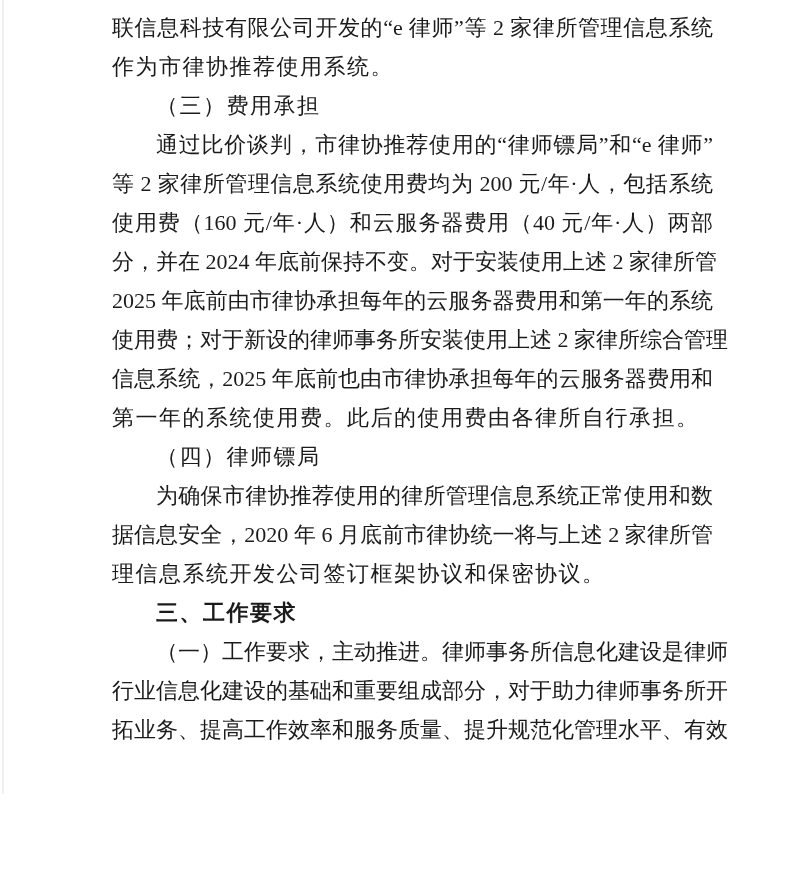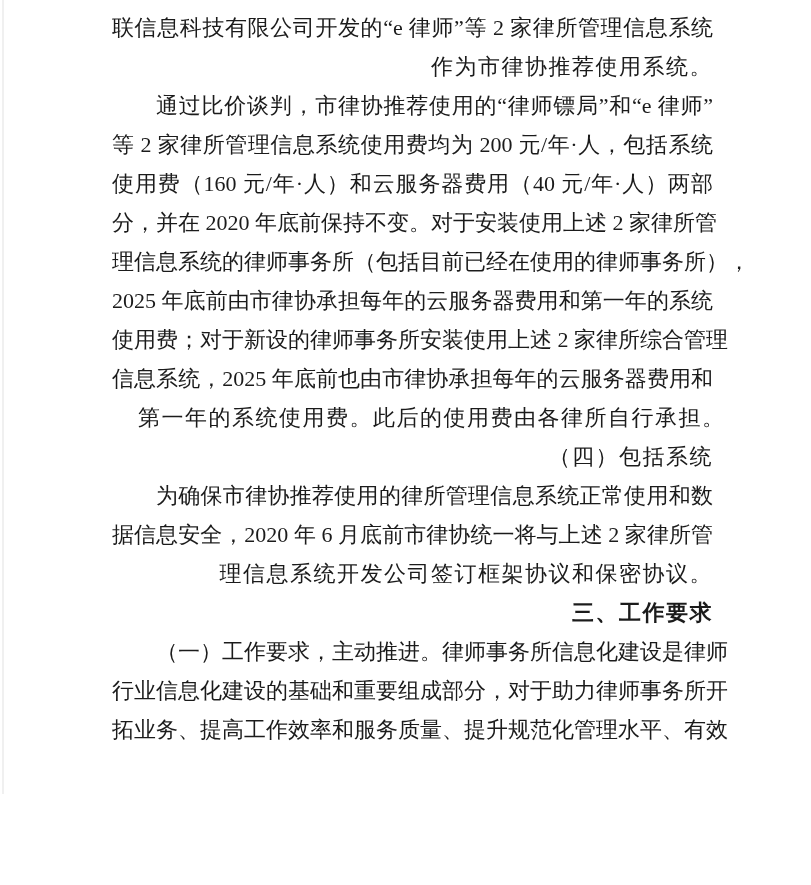--- a/index.html
+++ b/index.html
@@ -44,23 +44,22 @@
     font-size: 22px;
     white-space: nowrap;
     overflow: visible;
   }
   .line.justify {
     text-align: justify;
     text-align-last: justify;
     text-justify: inter-character;
   }
   .line.flush {
-    text-align: right;
+    text-align: left;
     letter-spacing: 1.5px;
-    margin-left: 26px;
   }
   .line.indent {
     padding-left: 44px;
   }
   .seg-body { }
   .seg-kai {
     
     font-family: "Liberation Serif", "DejaVu Serif", serif;
   }
   .seg-hei {
@@ -70,30 +69,30 @@
   }
 </style>
 </head>
 <body>
 
 <div class="page">
   <div class="left-rule"></div>
   <div class="doc" id="doc">
       <div class="line justify"><span class="seg-body">联信息科技有限公司开发的“e 律师”等 2 家律所管理信息系统</span></div>
       <div class="line flush"><span class="seg-body">作为市律协推荐使用系统。</span></div>
+      <div class="line flush indent"><span class="seg-kai">（三）费用承担</span></div>
       <div class="line justify indent"><span class="seg-body">通过比价谈判，市律协推荐使用的“律师镖局”和“e 律师”</span></div>
       <div class="line justify"><span class="seg-body">等 2 家律所管理信息系统使用费均为 200 元/年·人，包括系统</span></div>
       <div class="line justify"><span class="seg-body">使用费（160 元/年·人）和云服务器费用（40 元/年·人）两部</span></div>
-      <div class="line justify"><span class="seg-body">分，并在 2020 年底前保持不变。对于安装使用上述 2 家律所管</span></div>
-      <div class="line justify"><span class="seg-body">理信息系统的律师事务所（包括目前已经在使用的律师事务所），</span></div>
+      <div class="line justify"><span class="seg-body">分，并在 2024 年底前保持不变。对于安装使用上述 2 家律所管</span></div>
       <div class="line justify"><span class="seg-body">2025 年底前由市律协承担每年的云服务器费用和第一年的系统</span></div>
       <div class="line justify"><span class="seg-body">使用费；对于新设的律师事务所安装使用上述 2 家律所综合管理</span></div>
       <div class="line justify"><span class="seg-body">信息系统，2025 年底前也由市律协承担每年的云服务器费用和</span></div>
       <div class="line flush"><span class="seg-body">第一年的系统使用费。此后的使用费由各律所自行承担。</span></div>
-      <div class="line flush indent"><span class="seg-kai">（四）包括系统</span></div>
+      <div class="line flush indent"><span class="seg-kai">（四）律师镖局</span></div>
       <div class="line justify indent"><span class="seg-body">为确保市律协推荐使用的律所管理信息系统正常使用和数</span></div>
       <div class="line justify"><span class="seg-body">据信息安全，2020 年 6 月底前市律协统一将与上述 2 家律所管</span></div>
       <div class="line flush"><span class="seg-body">理信息系统开发公司签订框架协议和保密协议。</span></div>
       <div class="line flush indent"><span class="seg-hei">三、工作要求</span></div>
       <div class="line justify indent"><span class="seg-kai">（一）工作要求，主动推进。</span><span class="seg-body">律师事务所信息化建设是律师</span></div>
       <div class="line justify"><span class="seg-body">行业信息化建设的基础和重要组成部分，对于助力律师事务所开</span></div>
       <div class="line justify"><span class="seg-body">拓业务、提高工作效率和服务质量、提升规范化管理水平、有效</span></div>
     </div>
   <div class="bottom-rule"></div>
 </div>

